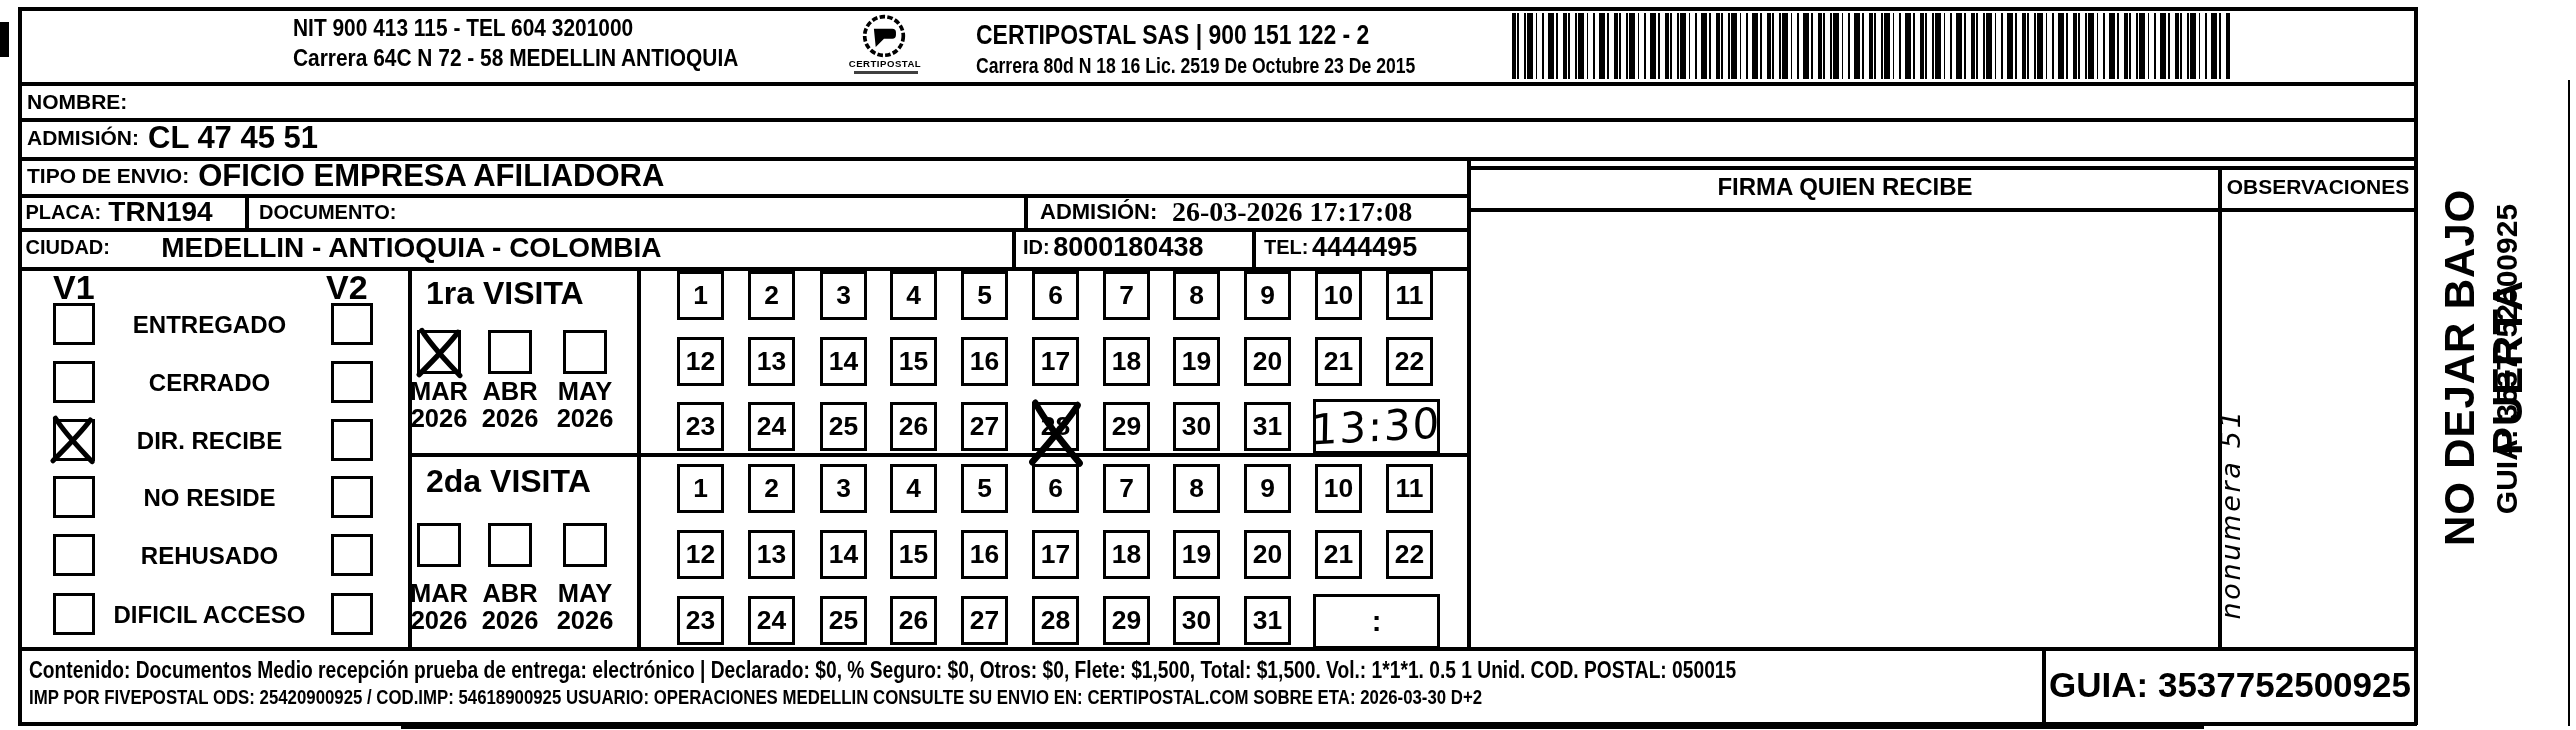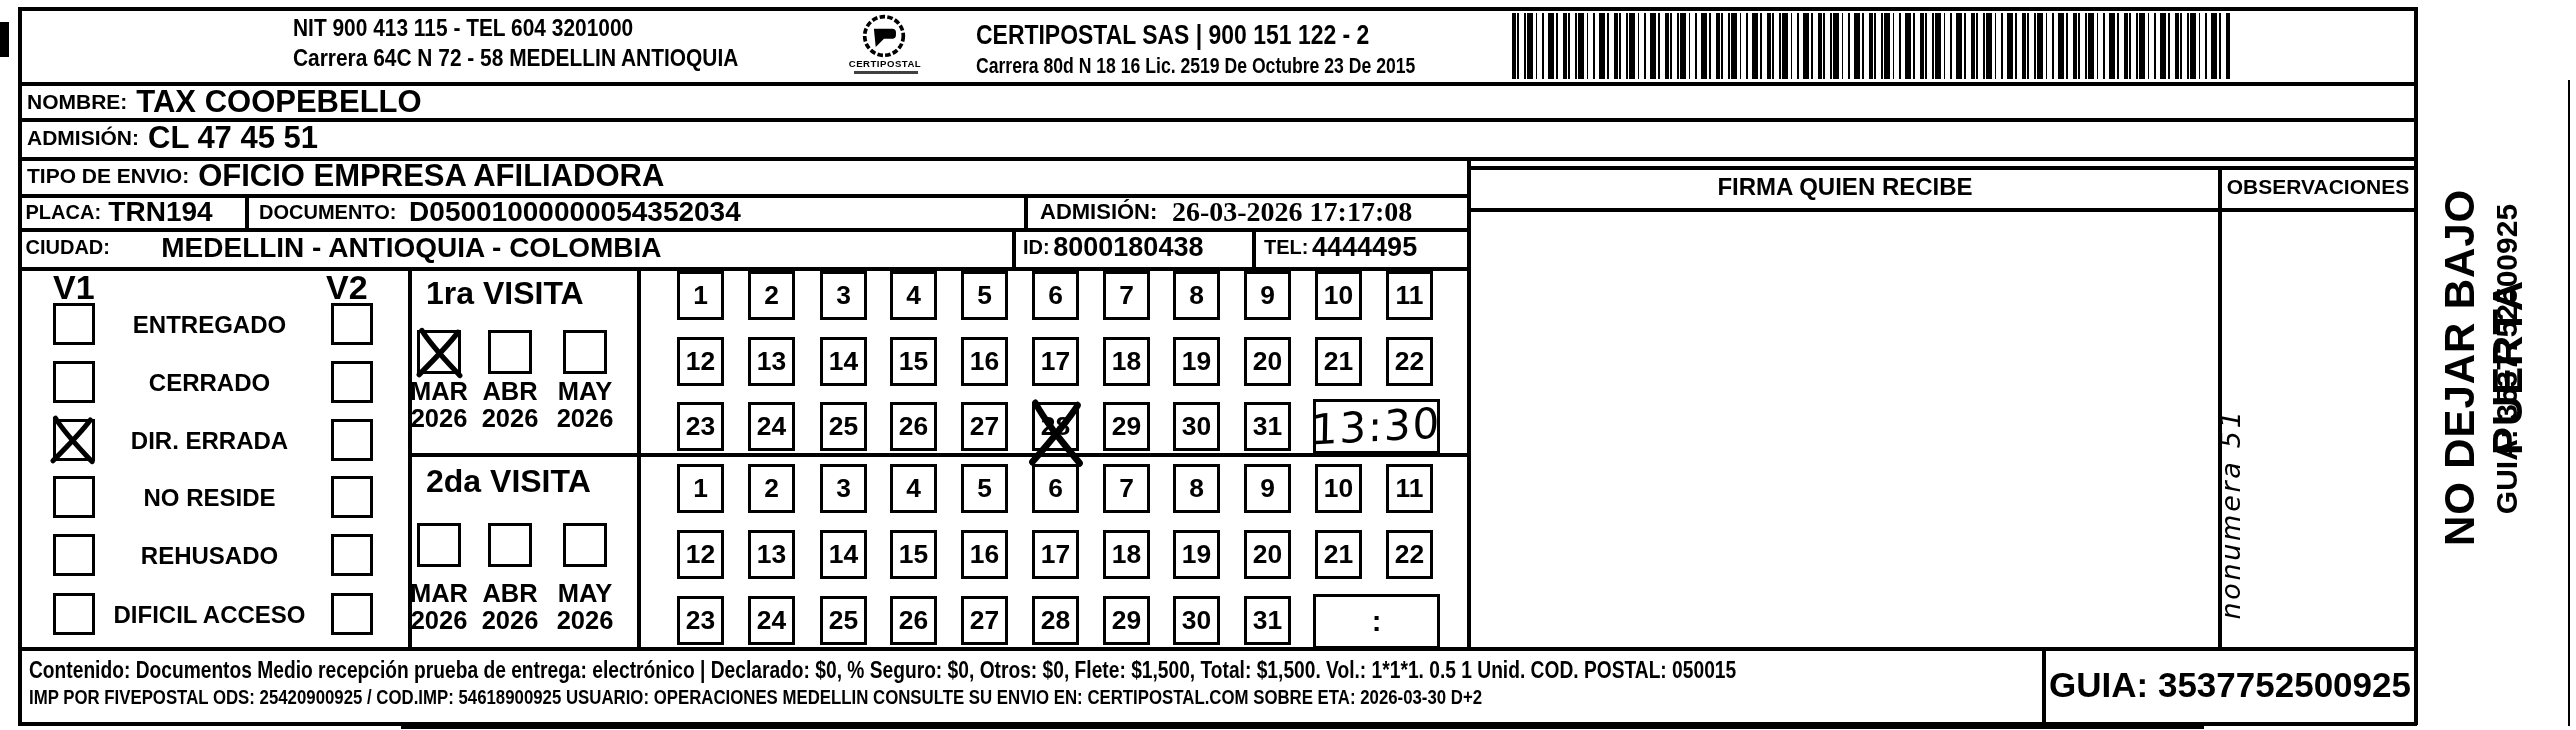--- a/index.html
+++ b/index.html
@@ -47,38 +47,36 @@
   <div class="abs" style="left:843px;top:58px;width:84px;text-align:center;font-size:9.6px;font-weight:700;letter-spacing:0.5px;">CERTIPOSTAL</div>
   <div class="artifact" style="left:854px;top:71px;width:64px;height:2.7px;opacity:.75;"></div>
 
   <div class="abs cond" style="left:976px;top:20px;font-size:27px;font-weight:700;">CERTIPOSTAL SAS | 900 151 122 - 2</div>
   <div class="abs cond80" style="left:976px;top:53px;font-size:22px;font-weight:700;">Carrera 80d N 18 16  Lic. 2519 De Octubre 23 De 2015</div>
 
   <div class="barcode"></div>
 
   <div class="cell" style="left:27px;top:84px;width:1821px;height:35px;gap:9px;">
     <span class="lbl" style="font-size:21px;">NOMBRE:</span>
-    <span class="val" style="font-size:31px;">TAX COOPEBELLO</span>
   </div>
   <div class="cell" style="left:27px;top:120px;width:1821px;height:36px;gap:9px;">
     <span class="lbl" style="font-size:21px;">ADMISIÓN:</span>
     <span class="val" style="font-size:31px;">CL 47 45 51</span>
   </div>
   <div class="cell" style="left:27px;top:158px;width:1430px;height:36px;gap:9px;">
     <span class="lbl" style="font-size:21px;">TIPO DE ENVIO:</span>
     <span class="val" style="font-size:31px;">OFICIO EMPRESA AFILIADORA</span>
   </div>
 
   <div class="cell" style="left:25.5px;top:196px;width:217px;height:32px;gap:7.3px;">
     <span class="lbl" style="font-size:20px;">PLACA:</span>
     <span class="val" style="font-size:28px;">TRN194</span>
   </div>
   <div class="cell" style="left:259px;top:196px;width:761px;height:32px;gap:12.7px;">
     <span class="lbl" style="font-size:20px;">DOCUMENTO:</span>
-    <span class="val" style="font-size:28px;">D05001000000054352034</span>
   </div>
   <div class="cell" style="left:1040px;top:196px;width:424px;height:32px;gap:14.6px;">
     <span class="lbl" style="font-size:22px;">ADMISIÓN:</span>
     <span class="val" style="font-size:28px;font-family:Liberation Serif, serif;">26-03-2026 17:17:08</span>
   </div>
 
   <div class="cell" style="left:25.5px;top:229px;width:983px;height:37px;gap:7.3px;">
     <span class="lbl" style="font-size:20px;">CIUDAD:</span>
     <span class="val" style="font-size:28px;margin-left:44px;">MEDELLIN - ANTIOQUIA - COLOMBIA</span>
   </div>
@@ -137,21 +135,21 @@
       <div class="vline" style="left:1467px;top:157px;height:494px;"></div>
       <div class="vline" style="left:2218px;top:166px;height:484px;"></div>
       <div class="vline" style="left:2042px;top:647px;height:79px;"></div>
       <div class="chkbox" style="left:53px;top:303px;width:42px;height:42px;"></div>
       <div class="statuslabel" style="left:91px;top:311px;width:237px;">ENTREGADO</div>
       <div class="chkbox" style="left:331px;top:303px;width:42px;height:42px;"></div>
       <div class="chkbox" style="left:53px;top:361px;width:42px;height:42px;"></div>
       <div class="statuslabel" style="left:91px;top:369px;width:237px;">CERRADO</div>
       <div class="chkbox" style="left:331px;top:361px;width:42px;height:42px;"></div>
       <div class="chkbox" style="left:53px;top:419px;width:42px;height:42px;"></div>
-      <div class="statuslabel" style="left:91px;top:427px;width:237px;">DIR. ERRADA</div>
+      <div class="statuslabel" style="left:91px;top:427px;width:237px;">DIR. RECIBE</div>
       <div class="chkbox" style="left:331px;top:419px;width:42px;height:42px;"></div>
       <div class="handx" style="left:47px;top:414px;width:51px;height:51px;"><svg viewBox="0 0 60 60" width="51" height="51" preserveAspectRatio="none">
     <path d="M10 5 C 22 24, 38 40, 53 56" stroke="#000" stroke-width="6" fill="none" stroke-linecap="round"></path>
     <path d="M51 7 C 40 22, 21 41, 7 55" stroke="#000" stroke-width="6" fill="none" stroke-linecap="round"></path>
         </svg></div>
       <div class="chkbox" style="left:53px;top:476px;width:42px;height:42px;"></div>
       <div class="statuslabel" style="left:91px;top:484px;width:237px;">NO RESIDE</div>
       <div class="chkbox" style="left:331px;top:476px;width:42px;height:42px;"></div>
       <div class="chkbox" style="left:53px;top:534px;width:42px;height:42px;"></div>
       <div class="statuslabel" style="left:91px;top:542px;width:237px;">REHUSADO</div>

